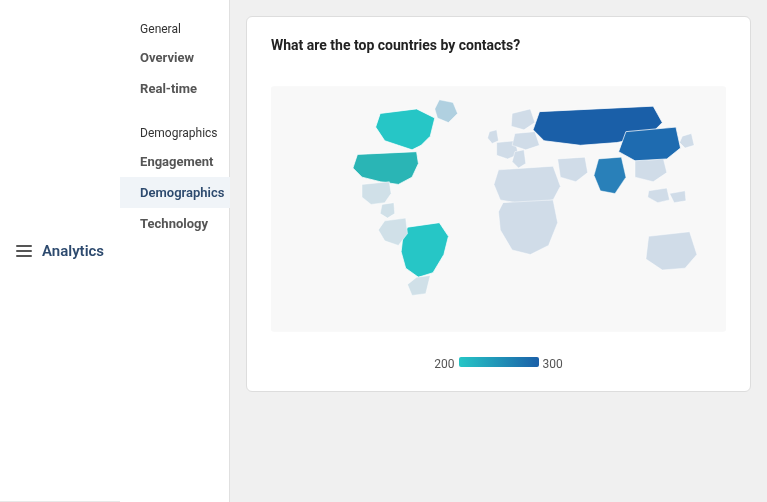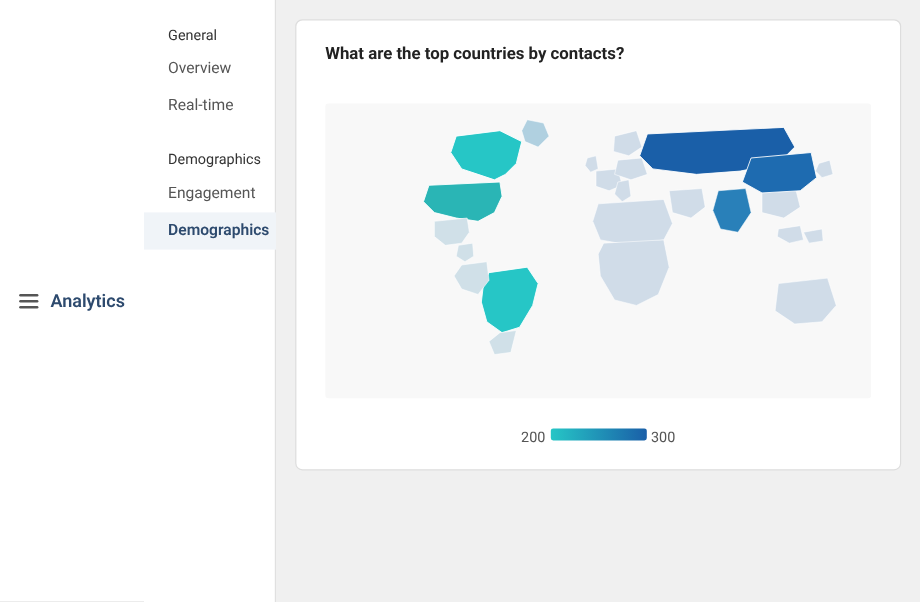--- a/index.html
+++ b/index.html
@@ -65,20 +65,21 @@
     }
 
     .nav-item {
       display: block;
       padding: 8px 20px;
       font-size: 13px;
       color: #555;
       cursor: pointer;
       text-decoration: none;
       border-radius: 0;
+      font-weight: bold;
     }
     .nav-item.active {
       background: #f0f4f8;
       color: #2d4a6e;
       font-weight: 600;
     }
 
     .nav-divider {
       height: 12px;
     }
@@ -154,20 +155,21 @@
 
     <div class="nav-section-label">General</div>
     <a class="nav-item">Overview</a>
     <a class="nav-item">Real-time</a>
 
     <div class="nav-divider"></div>
 
     <div class="nav-section-label">Demographics</div>
     <a class="nav-item">Engagement</a>
     <a class="nav-item active">Demographics</a>
+    <a class="nav-item">Technology</a>
   </div>
 </nav>
 
 <main class="main-content">
   <div class="card">
     <div class="card-title">What are the top countries by contacts?</div>
 
     <div class="map-container">
       
       <svg class="map-svg" viewBox="0 0 500 270" xmlns="http://www.w3.org/2000/svg">

